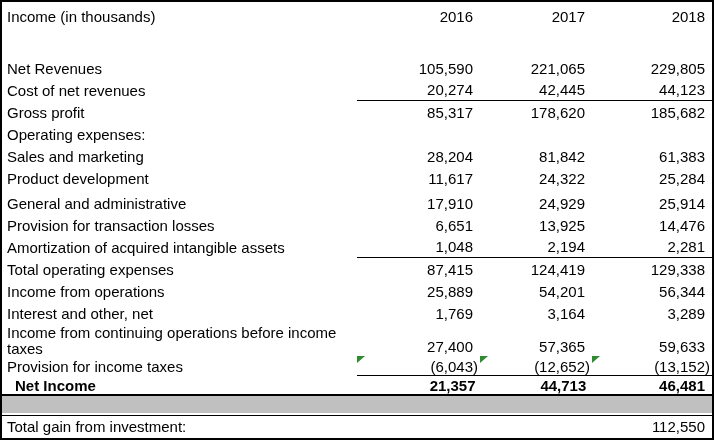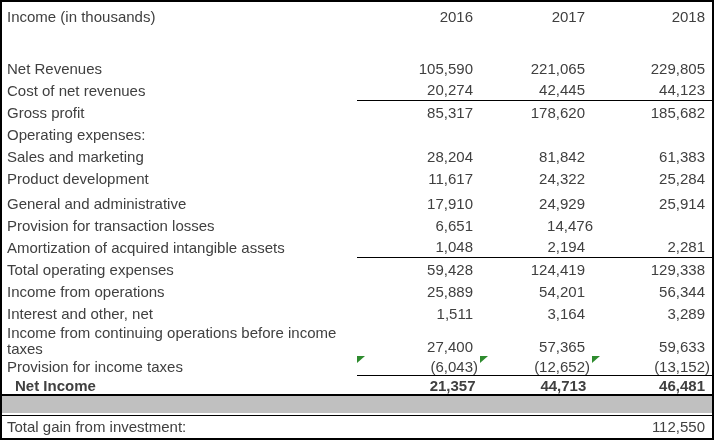--- a/index.html
+++ b/index.html
@@ -1,18 +1,18 @@
 <!DOCTYPE html>
 <html><head>
 <meta charset="utf-8">
 <style>
   html,body{margin:0;padding:0;background:#fff;}
   .sheet{
     width:714px;height:440px;box-sizing:border-box;
-    border:2px solid #000;background:#fff;color:#404040;
+    border:2px solid #000;background:#fff;color:#000000;
     font-family:"Liberation Sans","DejaVu Sans",sans-serif;
     font-size:15px;overflow:hidden;
   }
   .row{display:flex;align-items:stretch;height:22px;}
   .lbl{width:355px;box-sizing:border-box;padding-left:5px;display:flex;align-items:center;white-space:nowrap;overflow:hidden;}
   .c{box-sizing:border-box;display:flex;align-items:center;justify-content:flex-end;padding-right:7px;position:relative;}
   .c.b16{width:123px;}
   .c.b17{width:112px;}
   .c.b18{width:120px;}
   .hdr{height:28px;}
@@ -98,47 +98,48 @@
   <div class="row">
     <div class="lbl">General and administrative</div>
     <div class="c b16">17,910</div>
     <div class="c b17">24,929</div>
     <div class="c b18">25,914</div>
   </div>
 
   <div class="row">
     <div class="lbl">Provision for transaction losses</div>
     <div class="c b16">6,651</div>
+    <div class="c b17">13,925</div>
     <div class="c b18">14,476</div>
   </div>
 
   <div class="row u">
     <div class="lbl">Amortization of acquired intangible assets</div>
     <div class="c b16">1,048</div>
     <div class="c b17">2,194</div>
     <div class="c b18">2,281</div>
   </div>
 
   <div class="row">
     <div class="lbl">Total operating expenses</div>
-    <div class="c b16">59,428</div>
+    <div class="c b16">87,415</div>
     <div class="c b17">124,419</div>
     <div class="c b18">129,338</div>
   </div>
 
   <div class="row">
     <div class="lbl">Income from operations</div>
     <div class="c b16">25,889</div>
     <div class="c b17">54,201</div>
     <div class="c b18">56,344</div>
   </div>
 
   <div class="row">
     <div class="lbl">Interest and other, net</div>
-    <div class="c b16">1,511</div>
+    <div class="c b16">1,769</div>
     <div class="c b17">3,164</div>
     <div class="c b18">3,289</div>
   </div>
 
   <div class="row wrap">
     <div class="lbl">Income from continuing operations before income taxes</div>
     <div class="c b16">27,400</div>
     <div class="c b17">57,365</div>
     <div class="c b18">59,633</div>
   </div>

